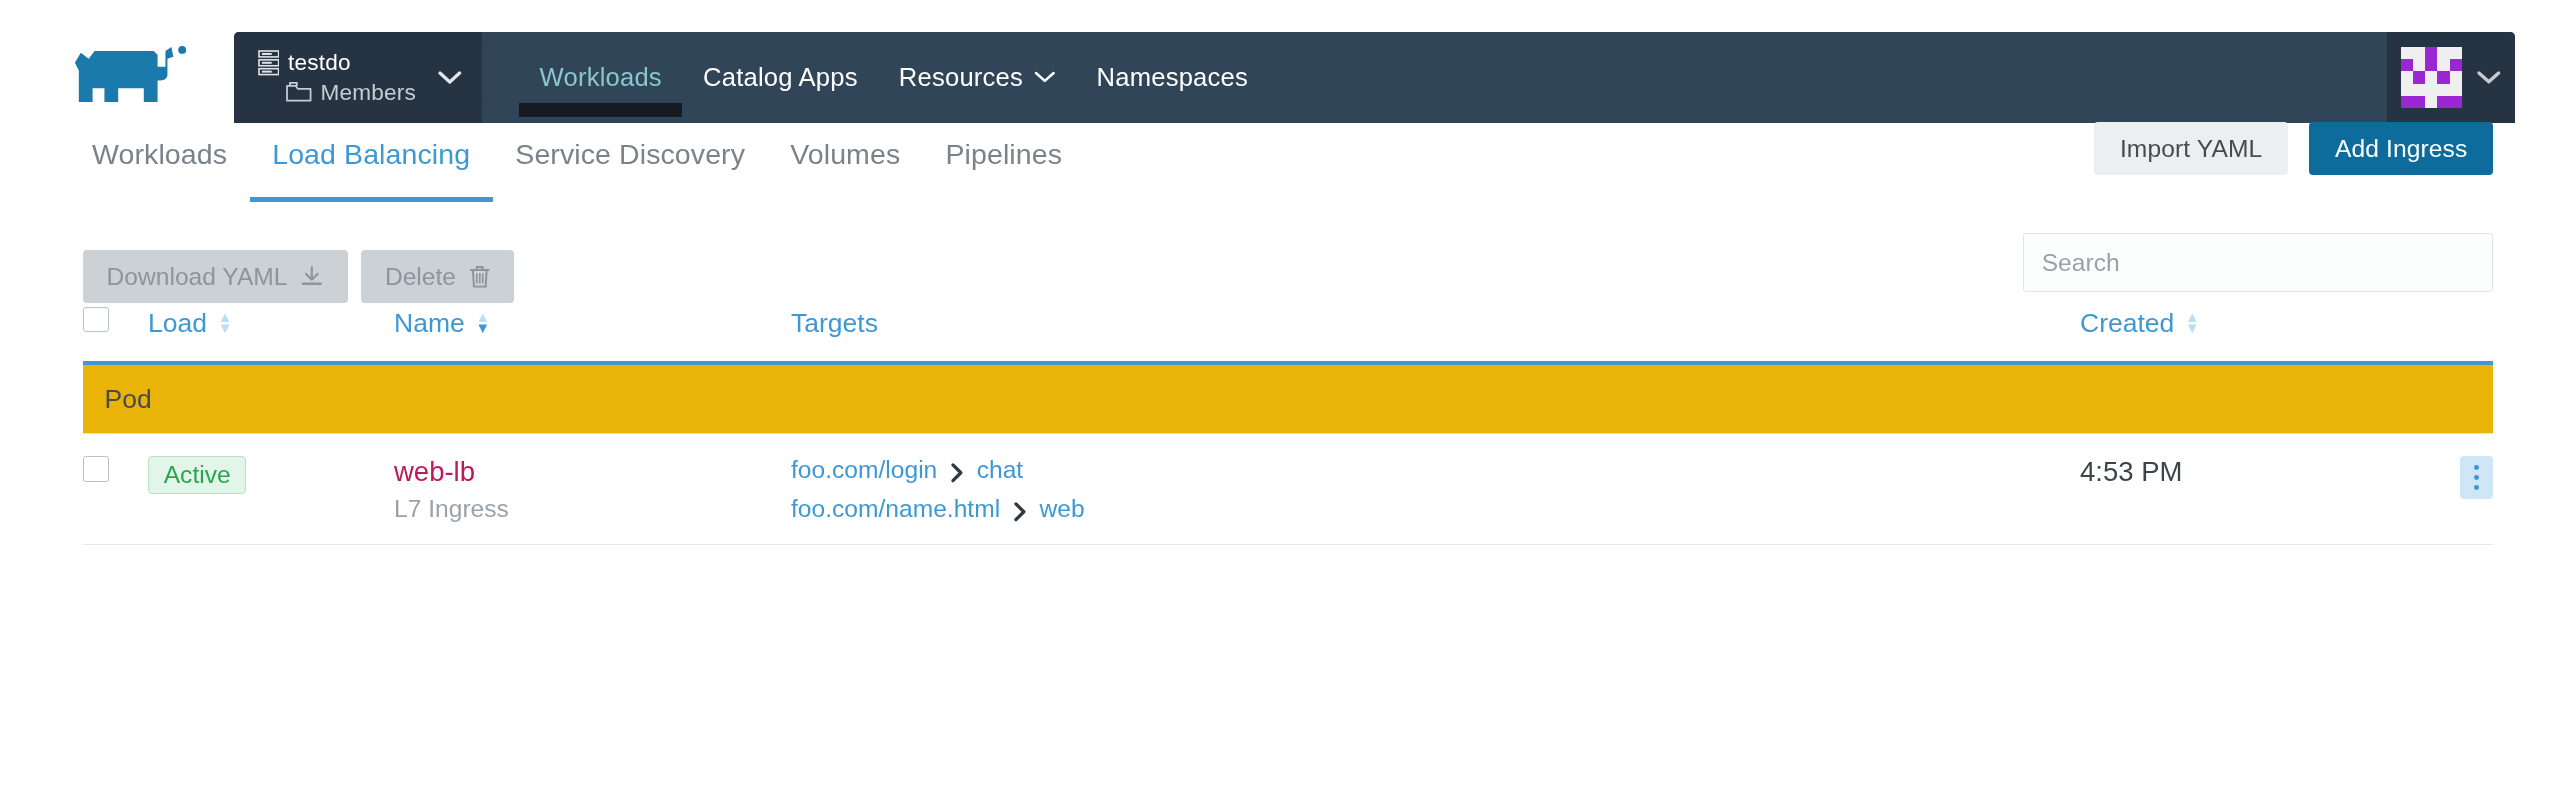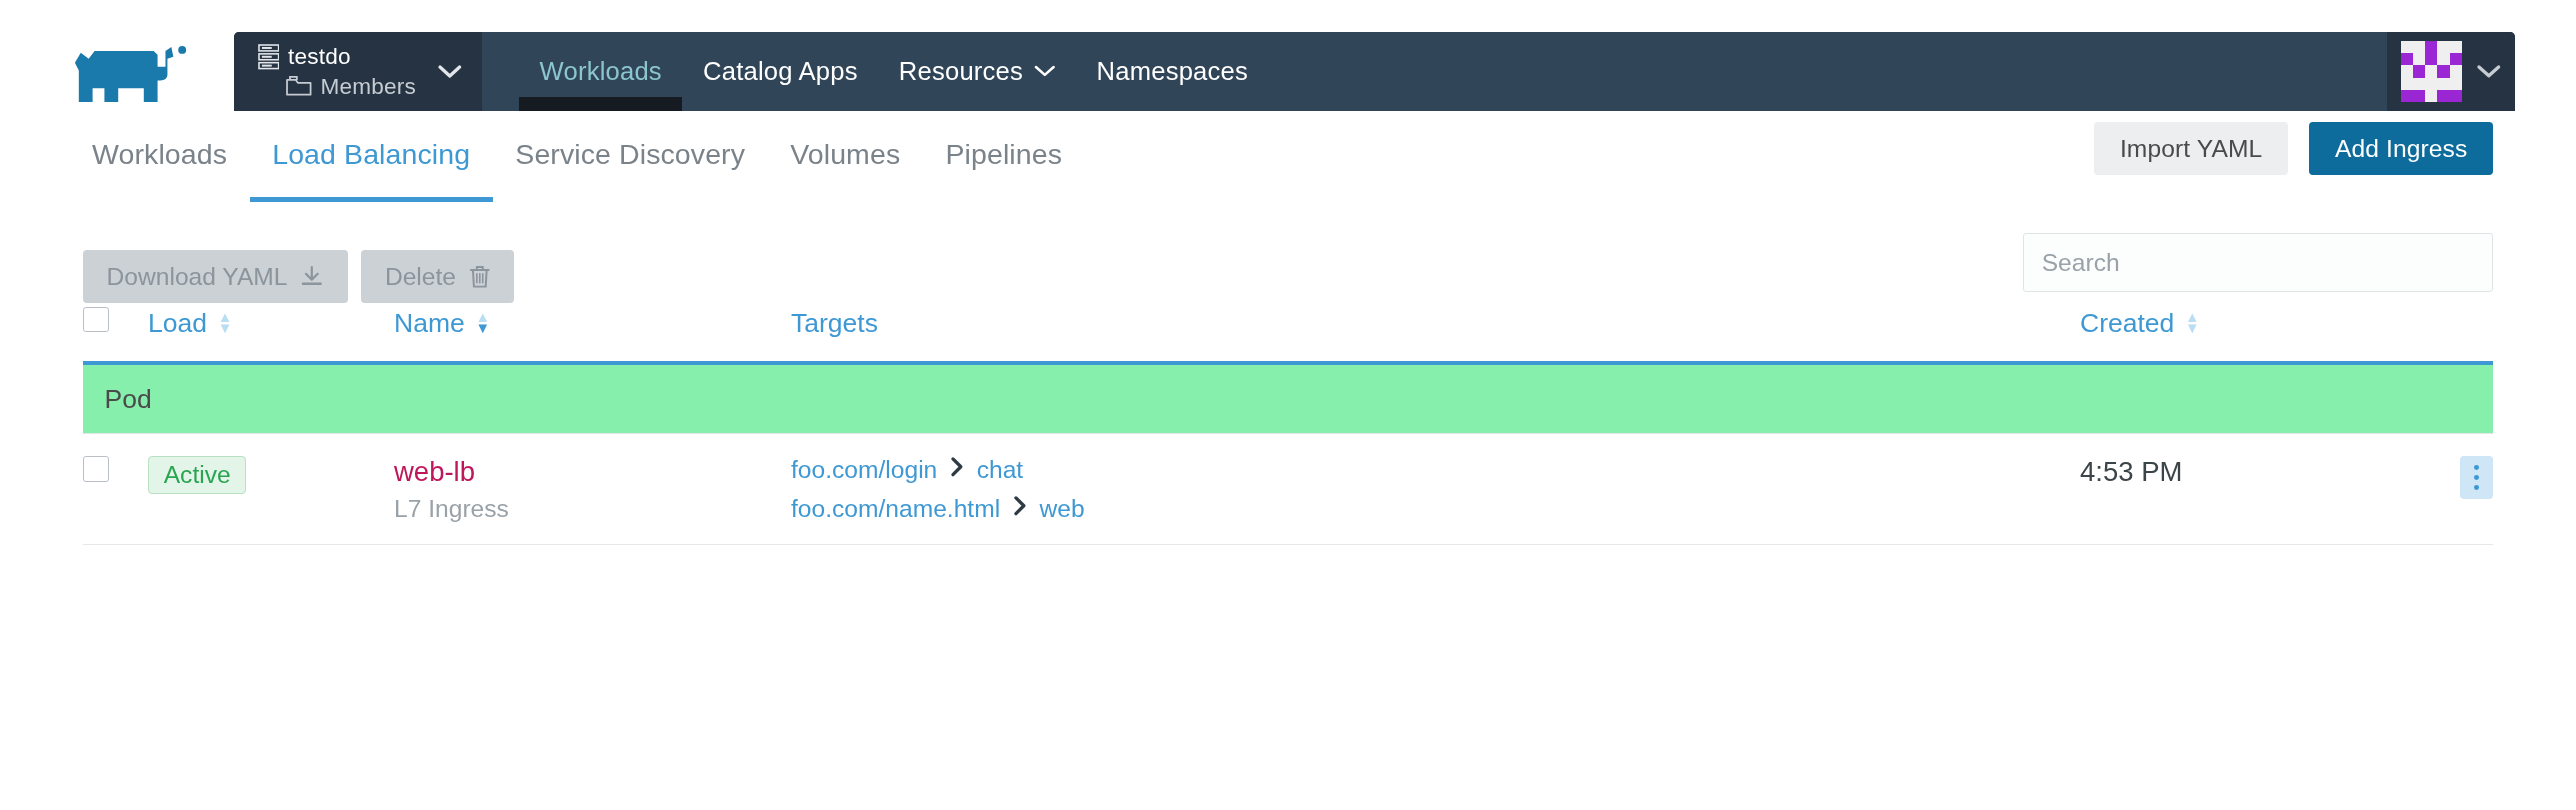--- a/index.html
+++ b/index.html
@@ -26,21 +26,21 @@
     width: 128px;
     height: 71px;
   }
   .logo svg { display: block; }
 
   .header-bar {
     position: absolute;
     left: 234px;
     top: 32px;
     width: 2281px;
-    height: 79px;
+    height: 91px;
     background: #314559;
     border-radius: 4.9px 4.9px 0 0;
     display: flex;
     align-items: stretch;
   }
 
   
   .cluster-picker {
     width: 248px;
     flex: 0 0 248px;
@@ -277,21 +277,21 @@
     display: inline-flex;
     flex-direction: column;
     line-height: 0;
     gap: 2px;
     cursor: pointer;
   }
   .sort span { font-size: 14.7px; line-height: 8.8px; color: #b9ddf3; }
   .sort span.act { color: #3d98d3; }
 
   tbody .group-row td {
-    background: #86efac;
+    background: #eab308;
     font-size: 26.5px;
     color: #4a4a4a;
     padding: 18.7px 0 18.7px 21.6px;
     border-bottom: 1px solid #dfe4e7;
   }
 
   tbody .data-row td {
     padding: 21.6px 0;
     vertical-align: top;
     border-bottom: 1px solid #e4e8eb;
@@ -315,21 +315,21 @@
     cursor: pointer;
     display: block;
   }
   .cell-sub {
     color: #9aa2a9;
     font-size: 24.6px;
     margin-top: 6.9px;
   }
   .target-line {
     display: flex;
-    align-items: flex-start;
+    align-items: flex-end;
     gap: 12.8px;
     font-size: 24.6px;
     margin-bottom: 10.8px;
   }
   .target-line:last-child { margin-bottom: 0; }
   .target-line a { color: #3d98d3; text-decoration: none; cursor: pointer; }
   .target-arrow { color: #2e3a44; font-size: 24.6px; font-weight: bold; display: flex; }
   .cell-created { font-size: 27.5px; color: #3b4449; padding-top: 2px; }
   .kebab {
     width: 33px; height: 43px;

